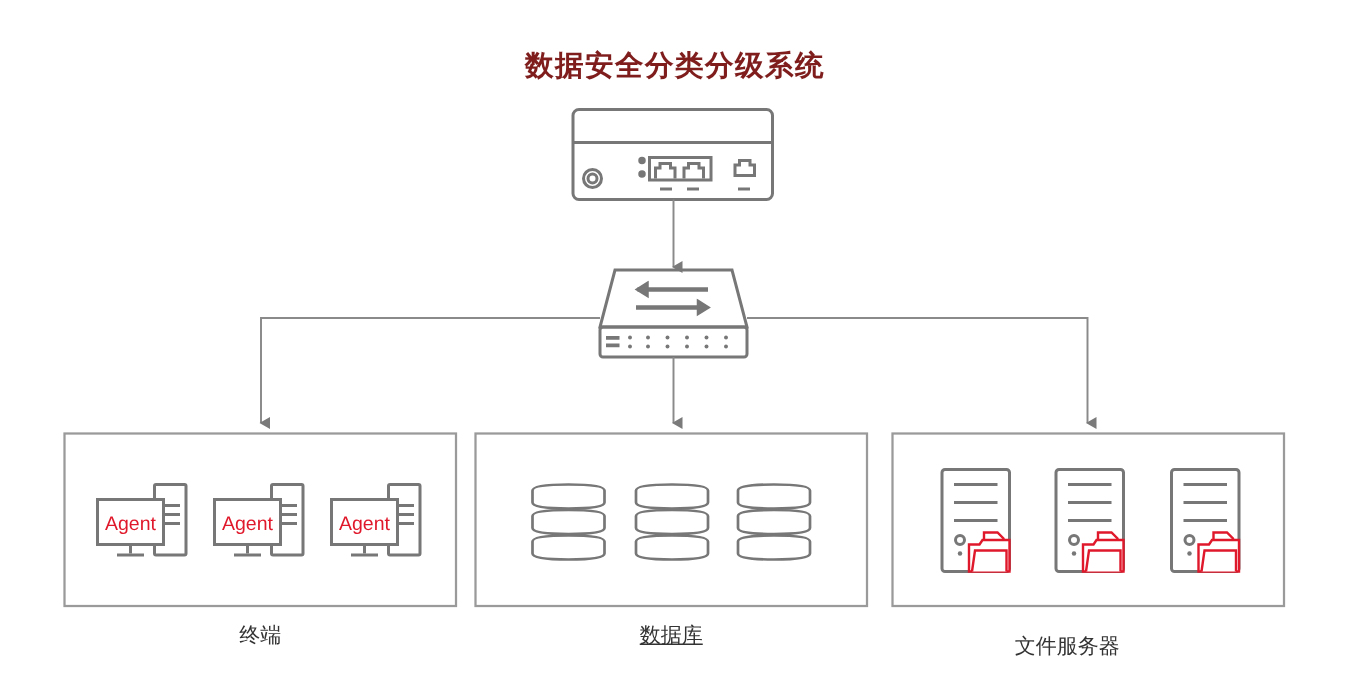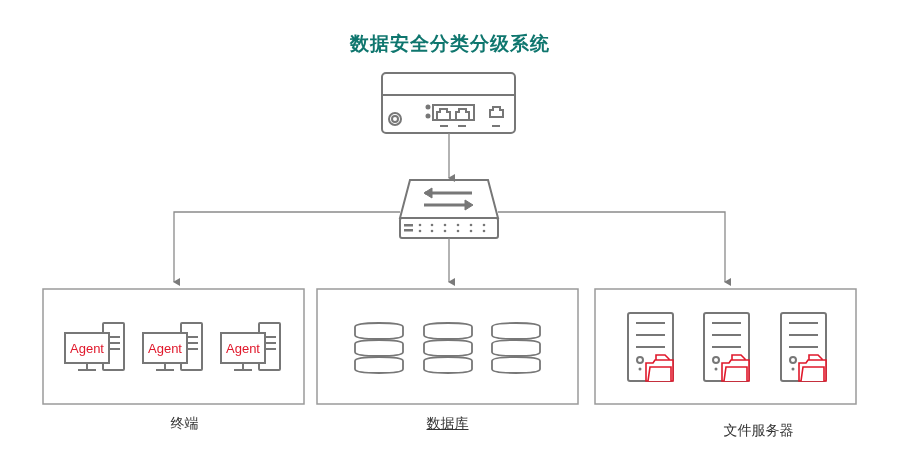--- a/index.html
+++ b/index.html
@@ -1,17 +1,17 @@
 <!DOCTYPE html>
 <html><head>
 <meta charset="utf-8">
 <style>
   html, body { margin:0; padding:0; background:#fff; }
   body { width:900px; height:462px; position:relative; overflow:hidden; font-family:"DejaVu Sans", sans-serif; }
-  #title { position:absolute; left:0; top:31px; width:900px; text-align:center; font-size:19px; font-weight:bold; color:#0f766e; letter-spacing:1px; }
+  #title { position:absolute; left:0; top:31px; width:900px; text-align:center; font-size:19px; font-weight:bold; color:#7f1d1d; letter-spacing:1px; }
   svg#diagram { position:absolute; left:0; top:0; }
   .lbl { position:absolute; text-align:center; font-size:14px; color:#333; }
   .agent-text { font-family:"Liberation Sans", sans-serif; }
 </style>
 </head>
 <body>
 
 <div id="title">数据安全分类分级系统</div>
 
 <svg id="diagram" width="900" height="462" viewBox="0 0 900 462">
@@ -159,15 +159,15 @@
         <circle cx="793" cy="369" r="1.5" fill="#777777" stroke="none"></circle>
         <g fill="#fff" stroke="#e0182b" stroke-width="1.6">
           <path d="M809,363 v-8 h9 l4,4 v12"></path>
           <path d="M799,381 v-18 h7 l2,-3 h18 v21 Z"></path>
           <path d="M801,381 l2,-14 h21 v14"></path>
         </g>
       </g>
     </g>
 </svg>
 
-<div class="lbl" style="left:54px; top:415px; width:261px;">终端</div>
+<div class="lbl" style="left:43px; top:415px; width:261px;">终端</div>
 <div class="lbl" style="left:317px; top:415px; width:261px;text-decoration:underline;">数据库</div>
-<div class="lbl" style="left:628px; top:422px; width:261px;">文件服务器</div>
+<div class="lbl" style="left:581px; top:422px; width:261px;">文件服务器</div>
 
 </body></html>

